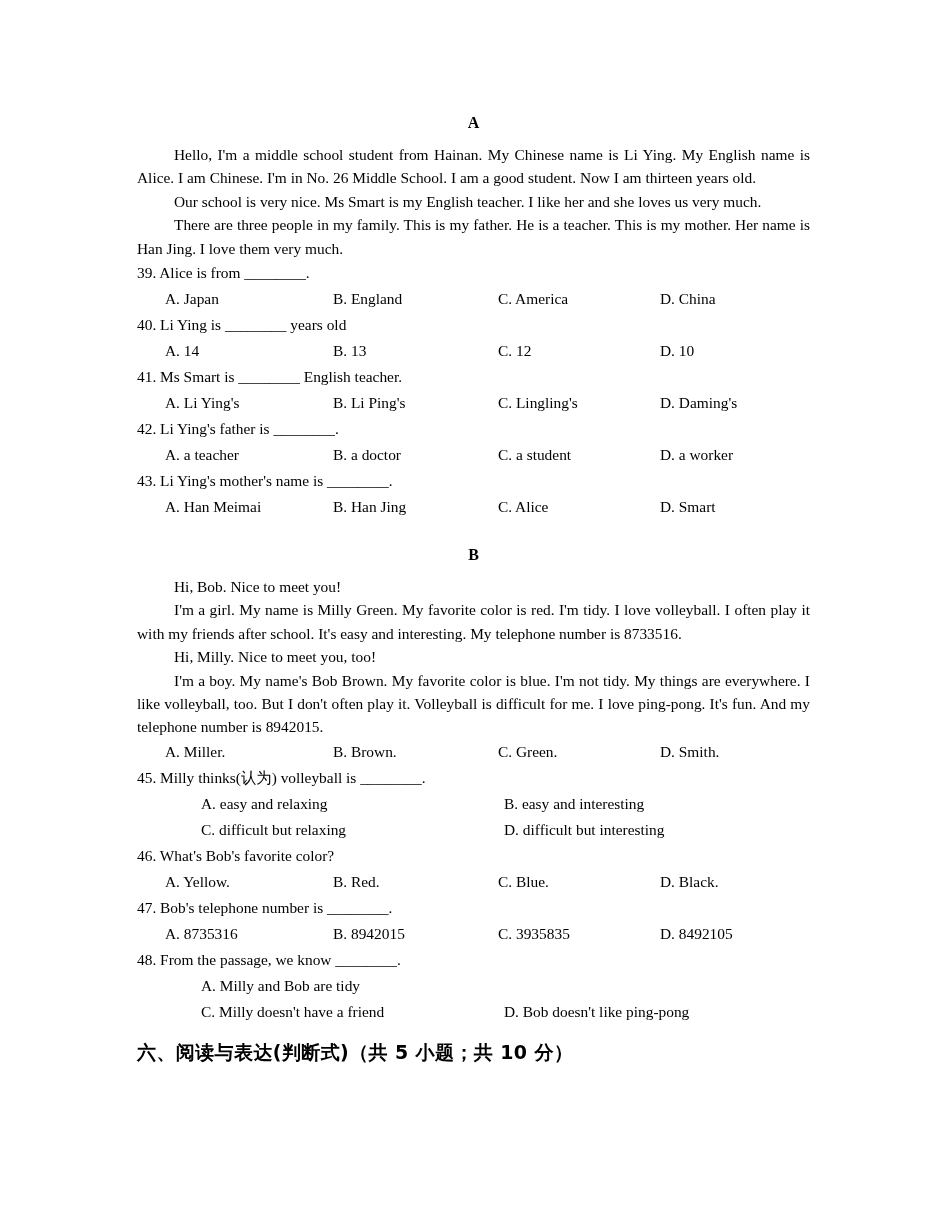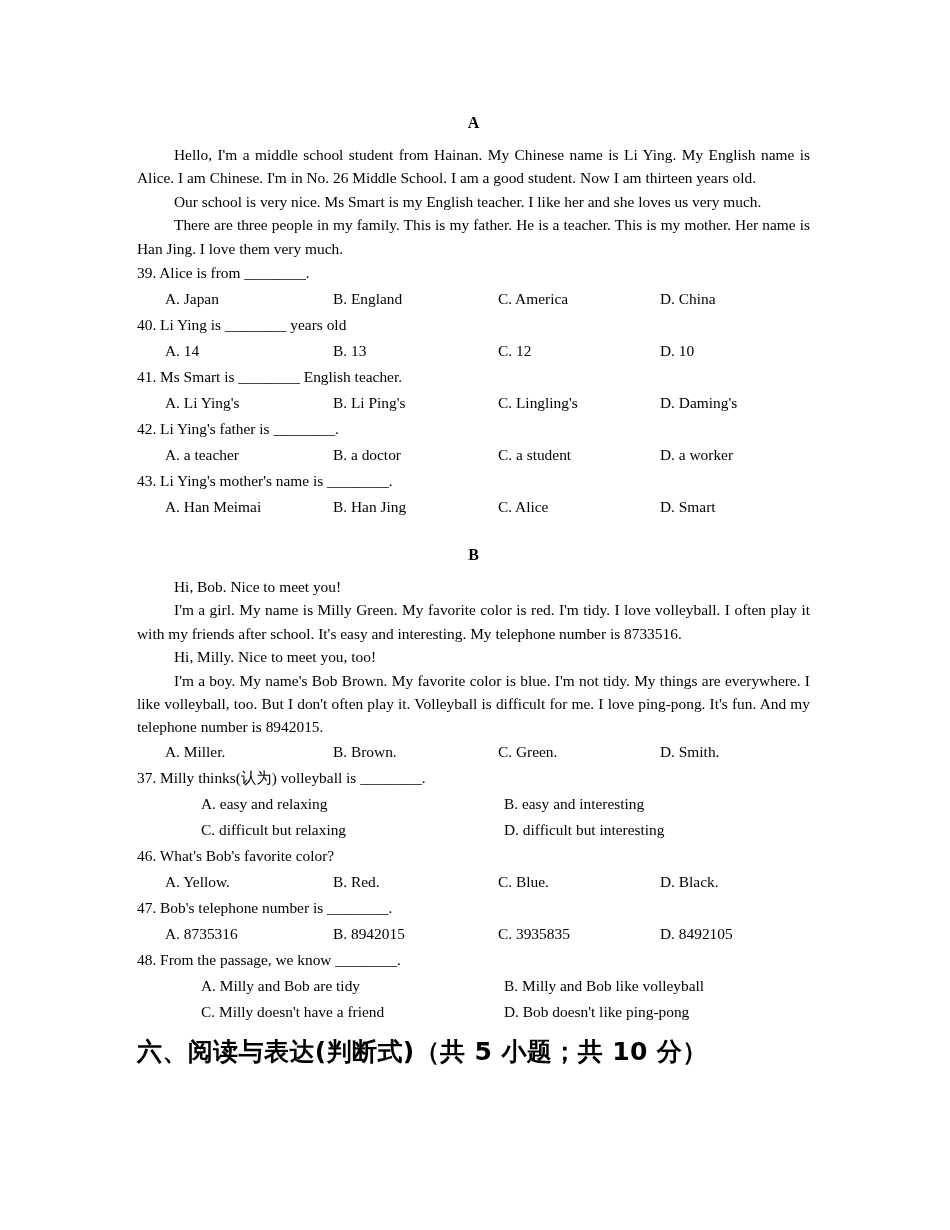--- a/index.html
+++ b/index.html
@@ -66,21 +66,21 @@
   .opt.c2 { left: 196px; }
   .opt.c3 { left: 361px; }
   .opt.c4 { left: 523px; }
 
   .opt.w1 { left: 28px; margin-left: 36px; }
   .opt.w2 { left: 367px; }
 
   .heading-cn {
     font-family: "DejaVu Sans", "Liberation Sans", sans-serif;
     font-weight: bold;
-    font-size: 25px;
+    font-size: 19px;
     line-height: 30px;
     margin: 12px 0 0 0;
     letter-spacing: 0.4px;
     white-space: nowrap;
   }
 </style>
 </head>
 <body>
 
 <div class="page">
@@ -142,21 +142,21 @@
     <p class="para">Hi, Milly. Nice to meet you, too!</p>
     <p class="para">I'm a boy. My name's Bob Brown. My favorite color is blue. I'm not tidy. My things are everywhere. I like volleyball, too. But I don't often play it. Volleyball is difficult for me. I love ping-pong. It's fun. And my telephone number is 8942015.</p>
 
     <div class="opt-row">
       <span class="opt c1">A. Miller.</span>
       <span class="opt c2">B. Brown.</span>
       <span class="opt c3">C. Green.</span>
       <span class="opt c4">D. Smith.</span>
     </div>
 
-    <div class="q-line">37. Milly thinks(认为) volleyball is ________.</div>
+    <div class="q-line">45. Milly thinks(认为) volleyball is ________.</div>
     <div class="opt-row">
       <span class="opt w1">A. easy and relaxing</span>
       <span class="opt w2">B. easy and interesting</span>
     </div>
     <div class="opt-row">
       <span class="opt w1">C. difficult but relaxing</span>
       <span class="opt w2">D. difficult but interesting</span>
     </div>
 
     <div class="q-line">46. What's Bob's favorite color?</div>
@@ -171,21 +171,20 @@
     <div class="opt-row">
       <span class="opt c1">A. 8735316</span>
       <span class="opt c2">B. 8942015</span>
       <span class="opt c3">C. 3935835</span>
       <span class="opt c4">D. 8492105</span>
     </div>
 
     <div class="q-line">48. From the passage, we know ________.</div>
     <div class="opt-row">
       <span class="opt w1">A. Milly and Bob are tidy</span>
-      <span class="opt w2">B. Milly and Bob like volleyball</span>
     </div>
     <div class="opt-row">
       <span class="opt w2">D. Bob doesn't like ping-pong</span>
       <span class="opt w1">C. Milly doesn't have a friend</span>
     </div>
   </div>
 
   <div class="heading-cn">六、阅读与表达(判断式)（共 5 小题；共 10 分）</div>
 </div>
 

